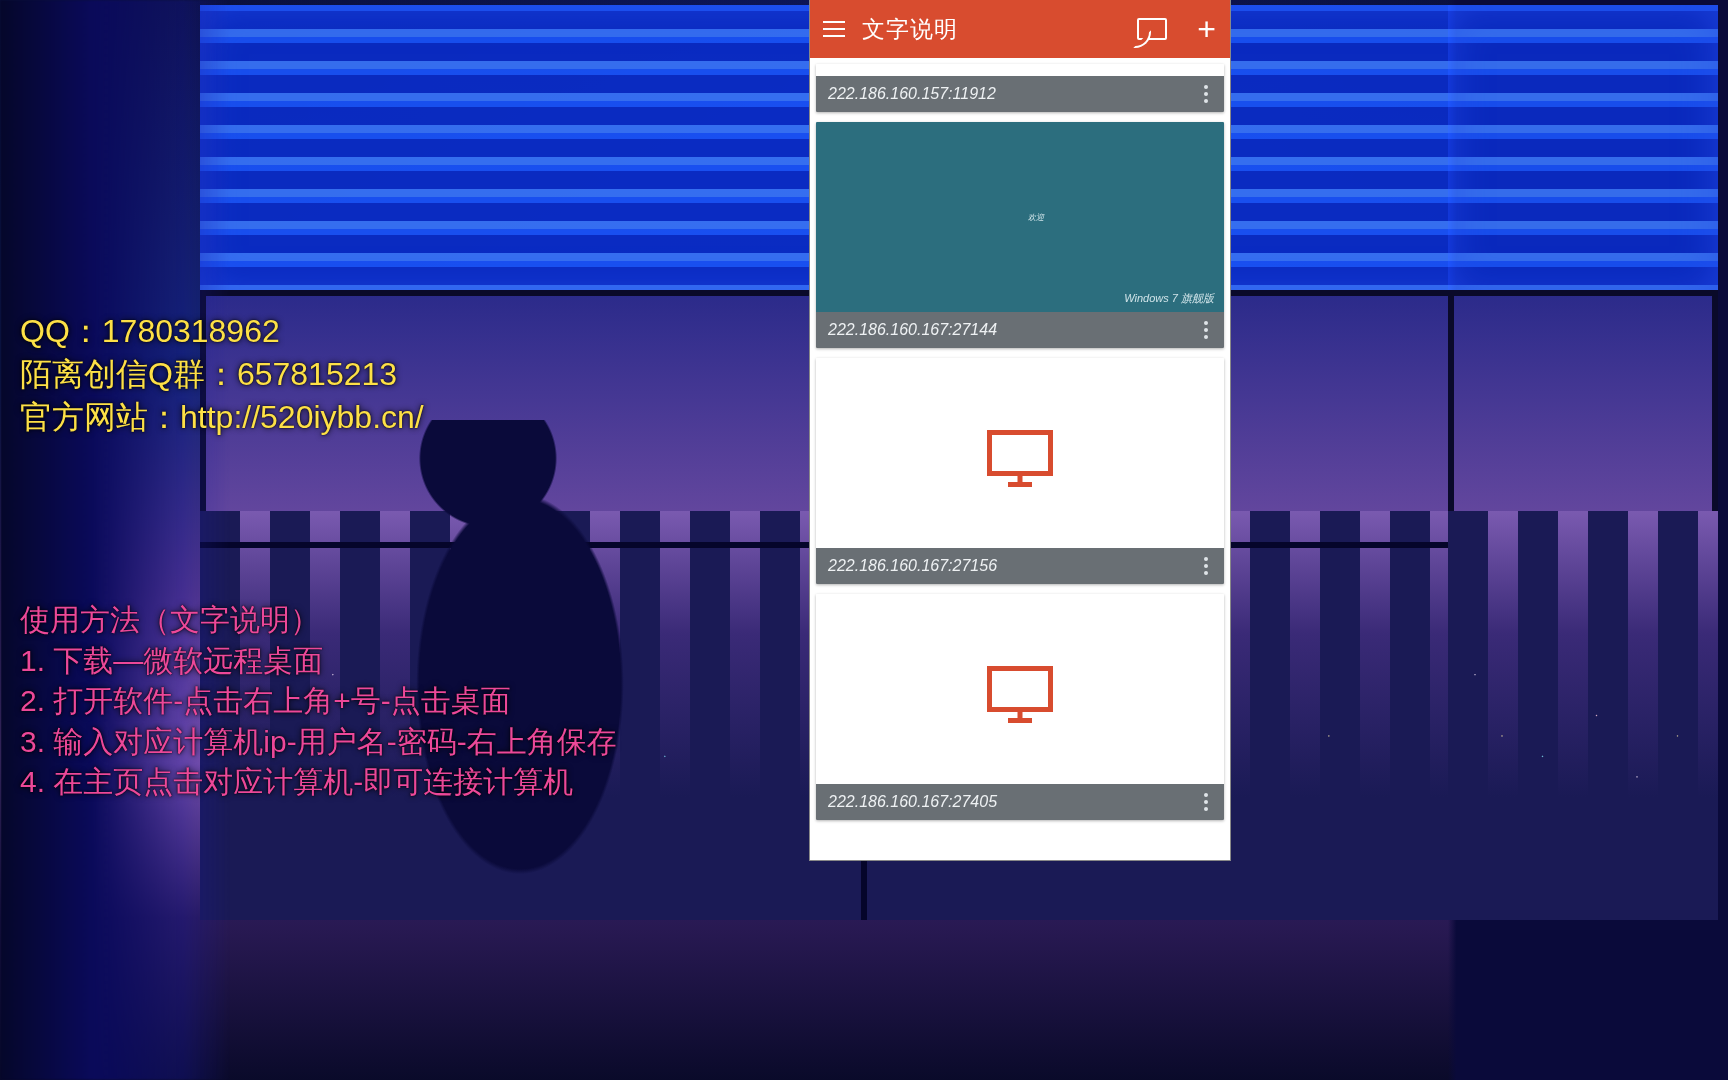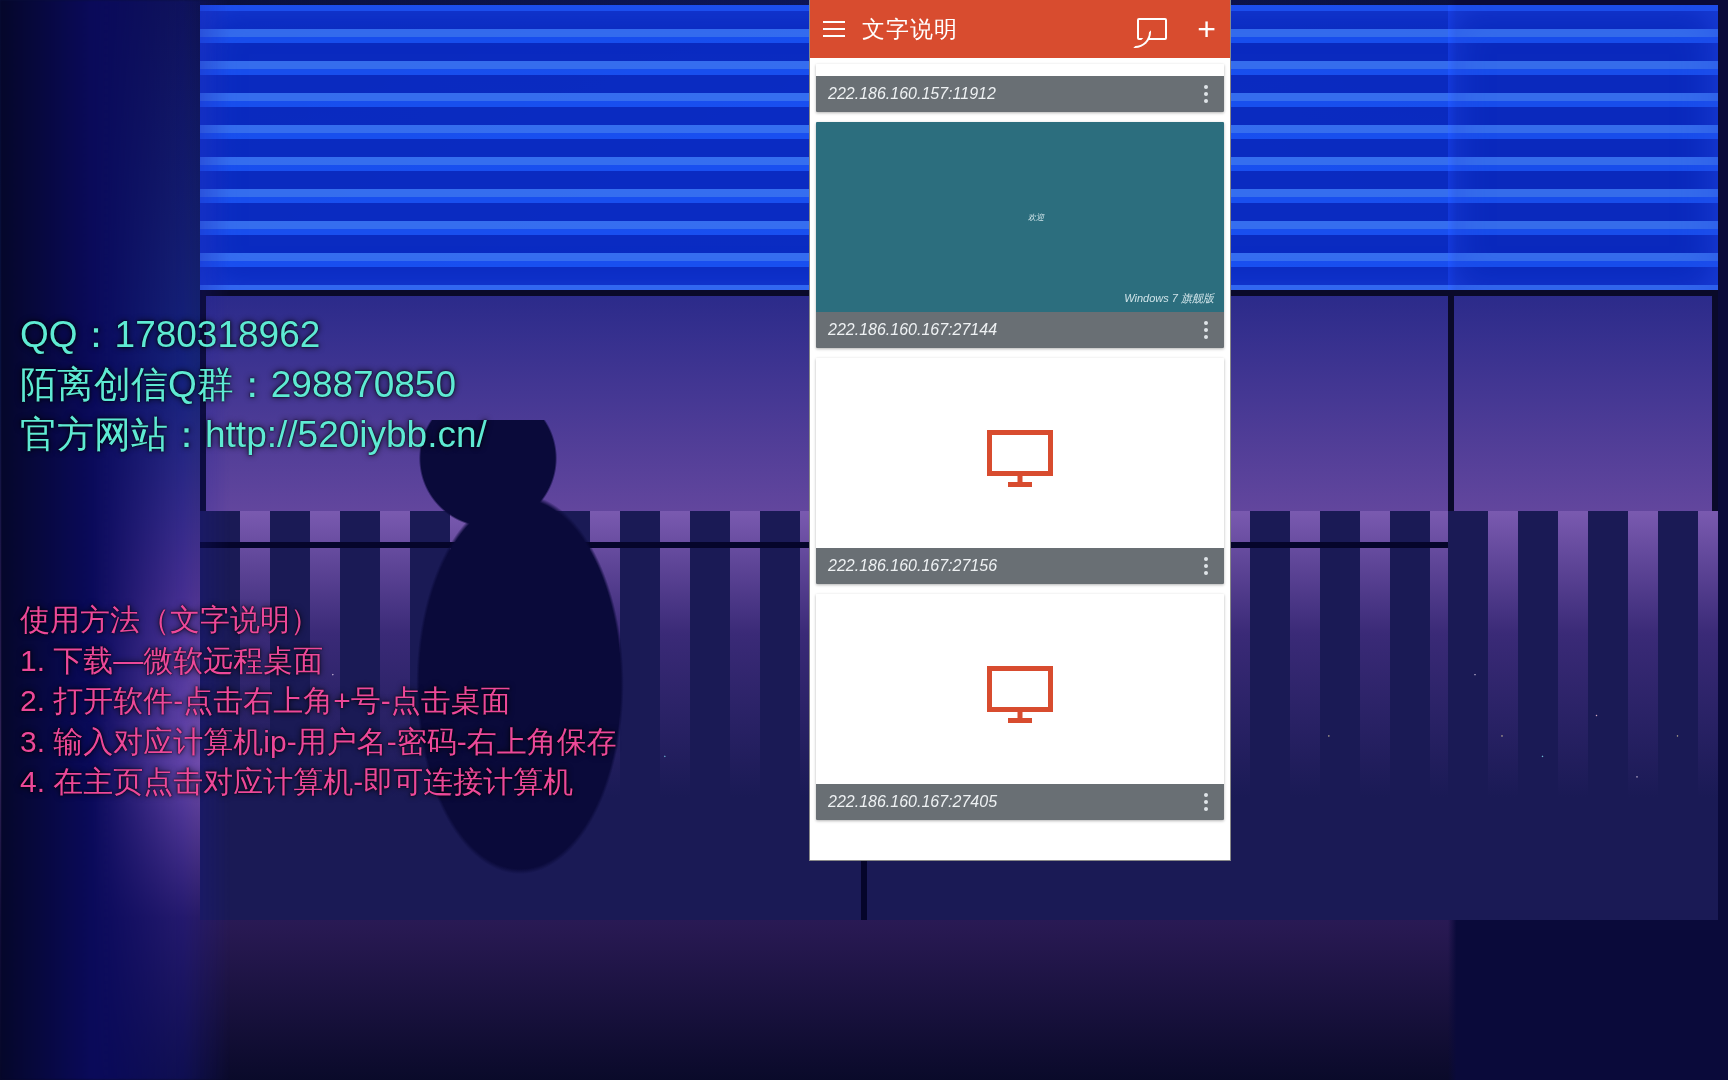--- a/index.html
+++ b/index.html
@@ -72,21 +72,21 @@
   .right-strip{
     position:absolute; right:0; top:0; bottom:0; width:280px;
     background: linear-gradient(90deg, transparent 0%, #0a0a3a 3%, #0a0a3a 100%);
   }
   .right-strip .blinds{ left:0; right:auto; width:270px; }
   .right-strip .window-frame{ left:0; right:auto; width:270px; }
 
   
   .info-text{
     position:absolute; left:20px; top:310px;
-    color:#5eead4; font-size:37px; line-height:1.35;
+    color:#fde047; font-size:32px; line-height:1.35;
     text-shadow: 0 0 6px #000, 0 0 2px #000;
   }
   .steps-text{
     position:absolute; left:20px; top:600px;
     color:#ec4899; font-size:30px; line-height:1.35;
     text-shadow: 0 0 6px #000, 0 0 2px #000;
   }
 
   
   .phone{
@@ -190,21 +190,21 @@
         <div class="city"></div>
       </div>
   </div>
 </div>
 
 <div class="info-text">
   <div>
     <span>QQ：</span><span>1780318962</span>
   </div>
   <div>
-    <span>陌离创信Q群：</span><span>298870850</span>
+    <span>陌离创信Q群：</span><span>657815213</span>
   </div>
   <div>
     <span>官方网站：</span><span>http://520iybb.cn/</span>
   </div>
 </div>
 
 <div class="steps-text">
   <div>使用方法（文字说明）</div>
   <div>1.  下载—微软远程桌面</div>
   <div>2.  打开软件-点击右上角+号-点击桌面</div>

